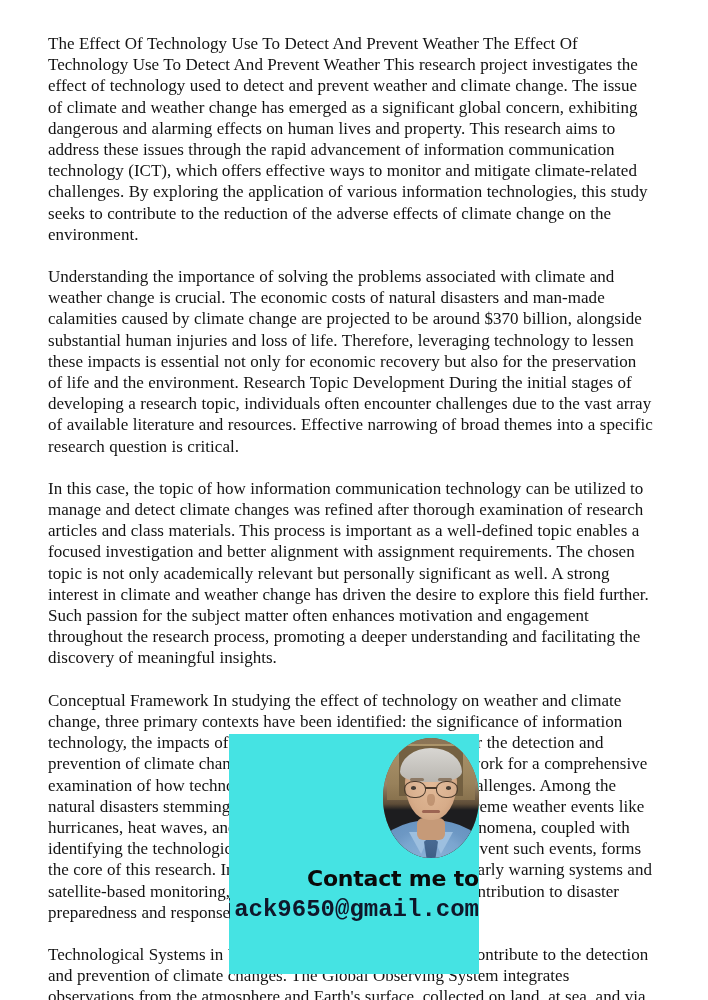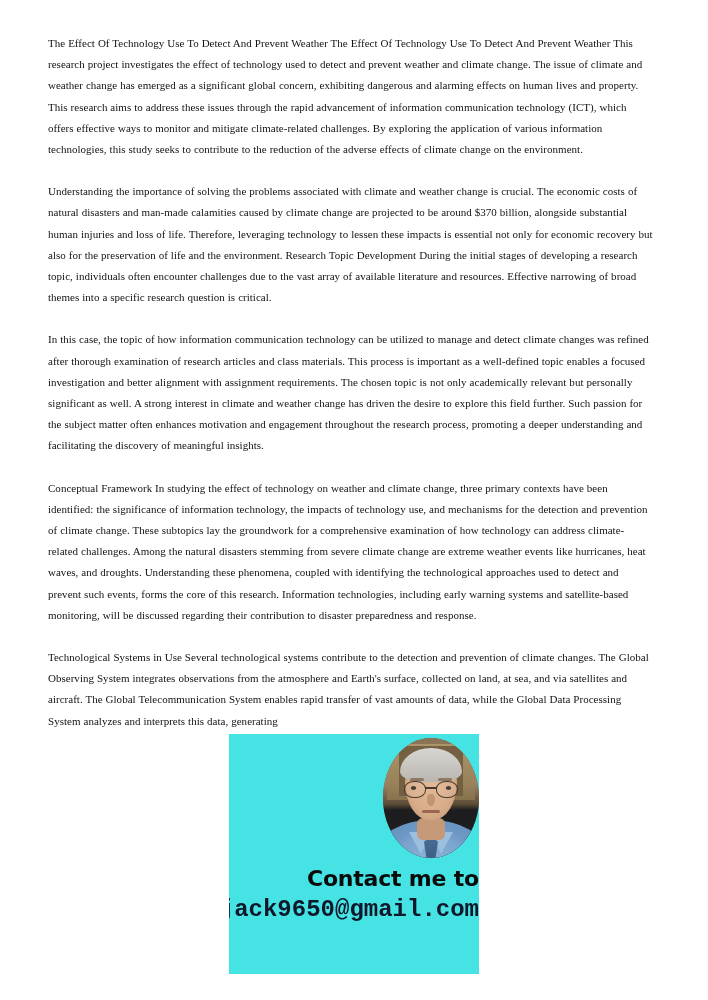--- a/index.html
+++ b/index.html
@@ -24,21 +24,21 @@
 
   #doc-body {
     position: absolute;
     left: 48px;
     top: 33px;
     width: 606px;
   }
 
   .para {
     margin: 0 0 21px 0;
-    font-size: 11px;
+    font-size: 17px;
     line-height: 21.2px;
     text-align: left;
     color: #131313;
     letter-spacing: 0.02px;
     word-spacing: 0.2px;
   }
   .para:last-child { margin-bottom: 0; }
 
   
   #contact-overlay {

